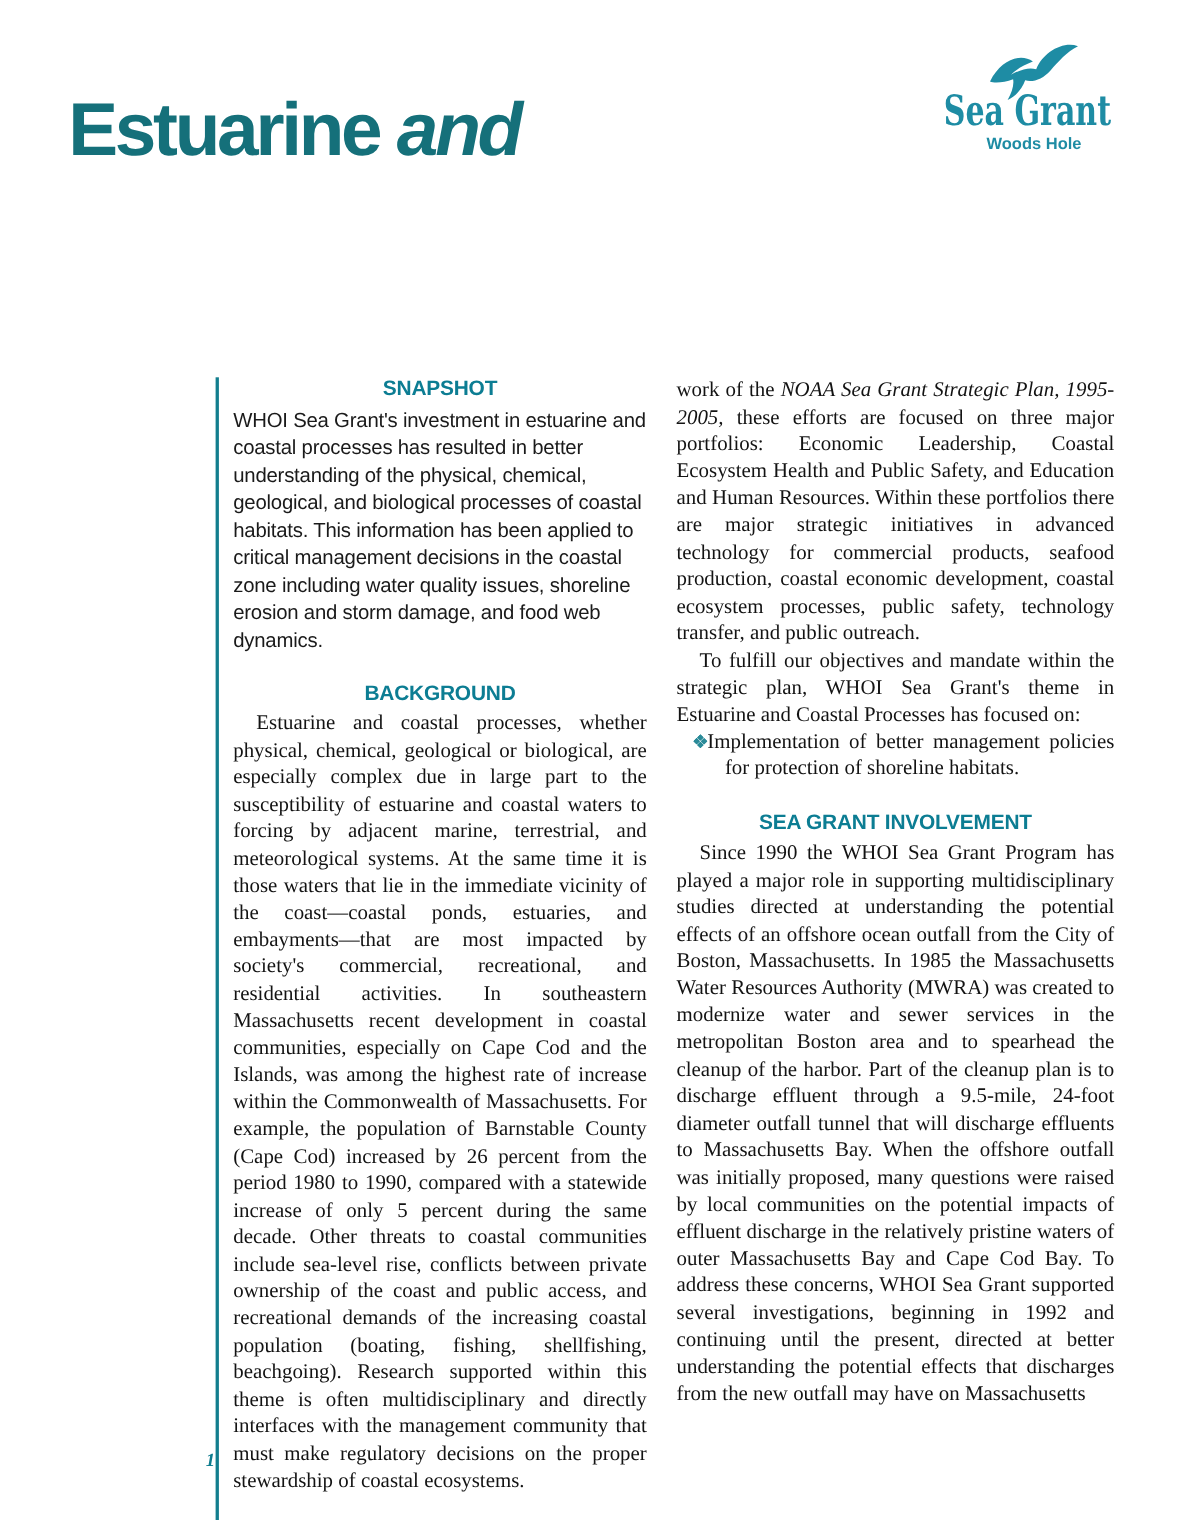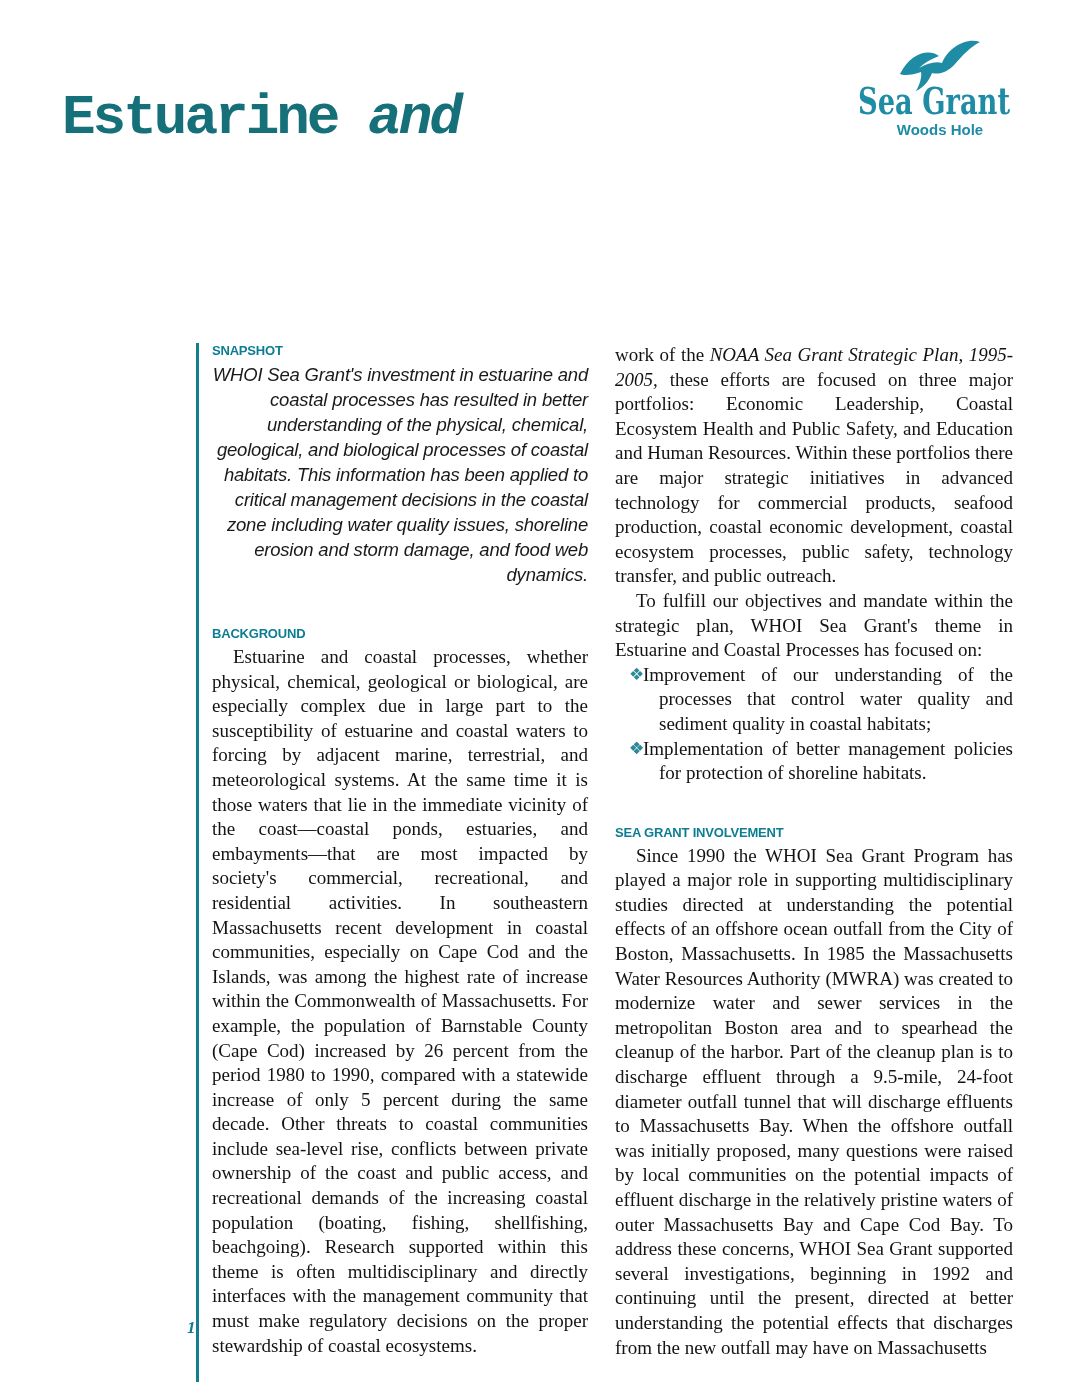--- a/index.html
+++ b/index.html
@@ -22,23 +22,23 @@
     width: 165px;
     height: 108px;
   }
 
   
   .title {
     position: absolute;
     left: 62px;
     top: 70px;
     width: 820px;
-    font-family: Liberation Mono, monospace;
+    font-family: Liberation Sans, sans-serif;
     font-weight: bold;
-    font-size: 56px;
+    font-size: 68px;
     line-height: 97px;
     letter-spacing: -3px;
     color: #15707a;
   }
   .title .it { font-style: italic; }
 
   
   .content {
     position: absolute;
     left: 196px;
@@ -52,43 +52,43 @@
     padding-left: 13px;
   }
   .col-right {
     width: 398px;
     margin-left: 27px;
   }
 
   .sec-heading {
     font-family: "Liberation Sans", sans-serif;
     font-weight: bold;
-    font-size: 13px;
+    font-size: 19px;
     letter-spacing: -0.2px;
     color: #0c7d93;
     margin-bottom: 4px;
+    text-align: center;
   }
-  .sp-above { margin-top: 39px; }
+  .sp-above { margin-top: 26px; }
 
   .body-text {
     font-size: 19px;
     line-height: 24.6px;
     color: #131313;
     text-align: justify;
     font-family: Liberation Serif, serif;
   }
   .body-text.indent { text-indent: 21px; }
 
   .snapshot-body {
     font-family: "Liberation Sans", sans-serif;
-    font-style: italic;
     font-size: 18.5px;
     line-height: 25px;
     color: #1a1a1a;
-    text-align: right;
+    text-align: left;
     letter-spacing: -0.2px;
   }
 
   .bullet-list { list-style: none; margin: 0 0 2px 0; }
   .bullet-list li {
     position: relative;
     padding-left: 44px;
     font-size: 19px;
     line-height: 24.6px;
     color: #131313;
@@ -154,21 +154,20 @@
 
     <div class="col-right">
 
       <p class="body-text"><span>work of the </span><i>NOAA Sea Grant Strategic Plan, 1995-2005,</i><span> these efforts are focused on three major portfolios: Economic Leadership, Coastal Ecosystem Health and Public Safety, and Education and Human Resources.  Within these portfolios there are major strategic initiatives in advanced technology for commercial products, seafood production, coastal economic development, coastal ecosystem processes, public safety, technology transfer, and public outreach.</span></p>
 
       <p class="body-text indent">To fulfill our objectives and mandate within the strategic plan, WHOI Sea Grant's theme in Estuarine and Coastal Processes has focused on:</p>
 
       <ul class="bullet-list">
         <li>
           <span class="glyph">❖</span>
-          <span class="first-hang">Improvement of our understanding of the processes that control water quality and sediment quality in coastal habitats;</span>
         </li>
         <li>
           <span class="glyph">❖</span>
         </li>
         <li>
           <span class="glyph">❖</span>
           <span class="first-hang">Implementation of better management policies for protection of shoreline habitats.</span>
         </li>
       </ul>
 

